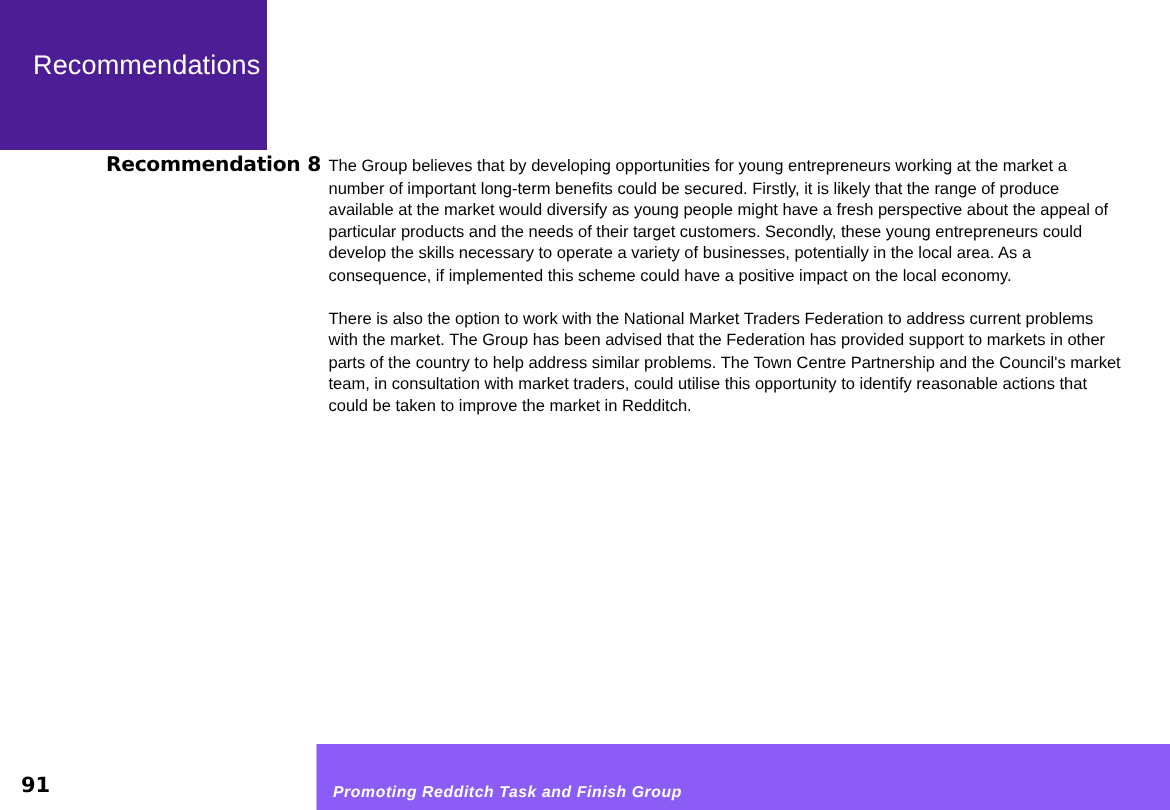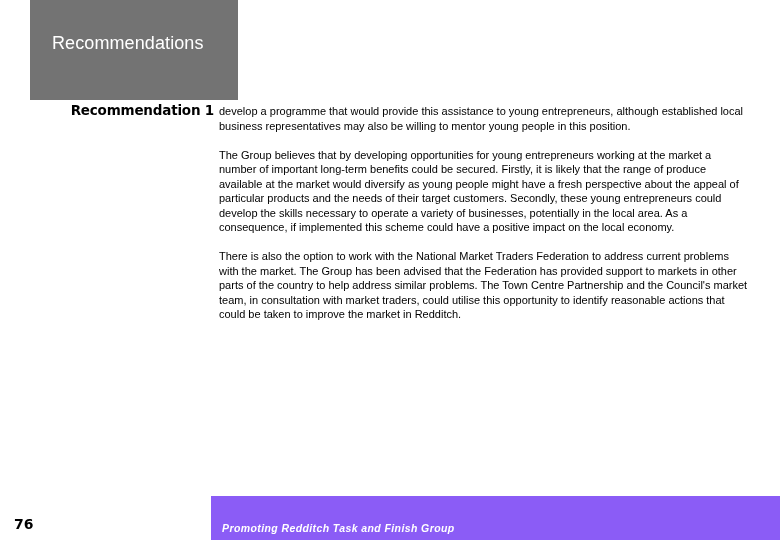--- a/index.html
+++ b/index.html
@@ -12,24 +12,23 @@
       height: 540px;
       position: relative;
       overflow: hidden;
       font-family: "Liberation Sans", sans-serif;
       color: #000000;
     }
     .header-block {
       position: absolute;
       left: 0;
       top: 0;
-      width: 208px;
+      width: 178px;
       height: 100px;
-      background: #737373;
-      margin-left: 30px;
+      background: #4c1d95;
     }
     .header-title {
       position: absolute;
       left: 22px;
       top: 33px;
       color: #ffffff;
       font-size: 18px;
       font-family: "Liberation Sans", sans-serif;
       letter-spacing: 0.1px;
     }
@@ -85,26 +84,25 @@
     }
   </style>
 </head>
 <body>
 
 <div class="header-block">
   <div class="header-title">Recommendations</div>
 </div>
 
 <div class="rec-label">
-  <div>Recommendation 1</div>
+  <div>Recommendation 8</div>
 </div>
 
 <div class="content">
-  <p>develop a programme that would provide this assistance to young entrepreneurs, although established local business representatives may also be willing to mentor young people in this position.</p>
   <p>The Group believes that by developing opportunities for young entrepreneurs working at the market a number of important long-term benefits could be secured.  Firstly, it is likely that the range of produce available at the market would diversify as young people might have a fresh perspective about the appeal of particular products and the needs of their target customers.  Secondly, these young entrepreneurs could develop the skills necessary to operate a variety of businesses, potentially in the local area.  As a consequence, if implemented this scheme could have a positive impact on the local economy.</p>
   <p>There is also the option to work with the National Market Traders Federation to address current problems with the market.  The Group has been advised that the Federation has provided support to markets in other parts of the country to help address similar problems.  The Town Centre Partnership and the Council's market team, in consultation with market traders, could utilise this opportunity to identify reasonable actions that could be taken to improve the market in Redditch.</p>
 </div>
 
-<div class="page-number">76</div>
+<div class="page-number">91</div>
 
 <div class="footer-bar">
   <div class="footer-text">Promoting Redditch Task and Finish Group</div>
 </div>
 
 </body></html>

